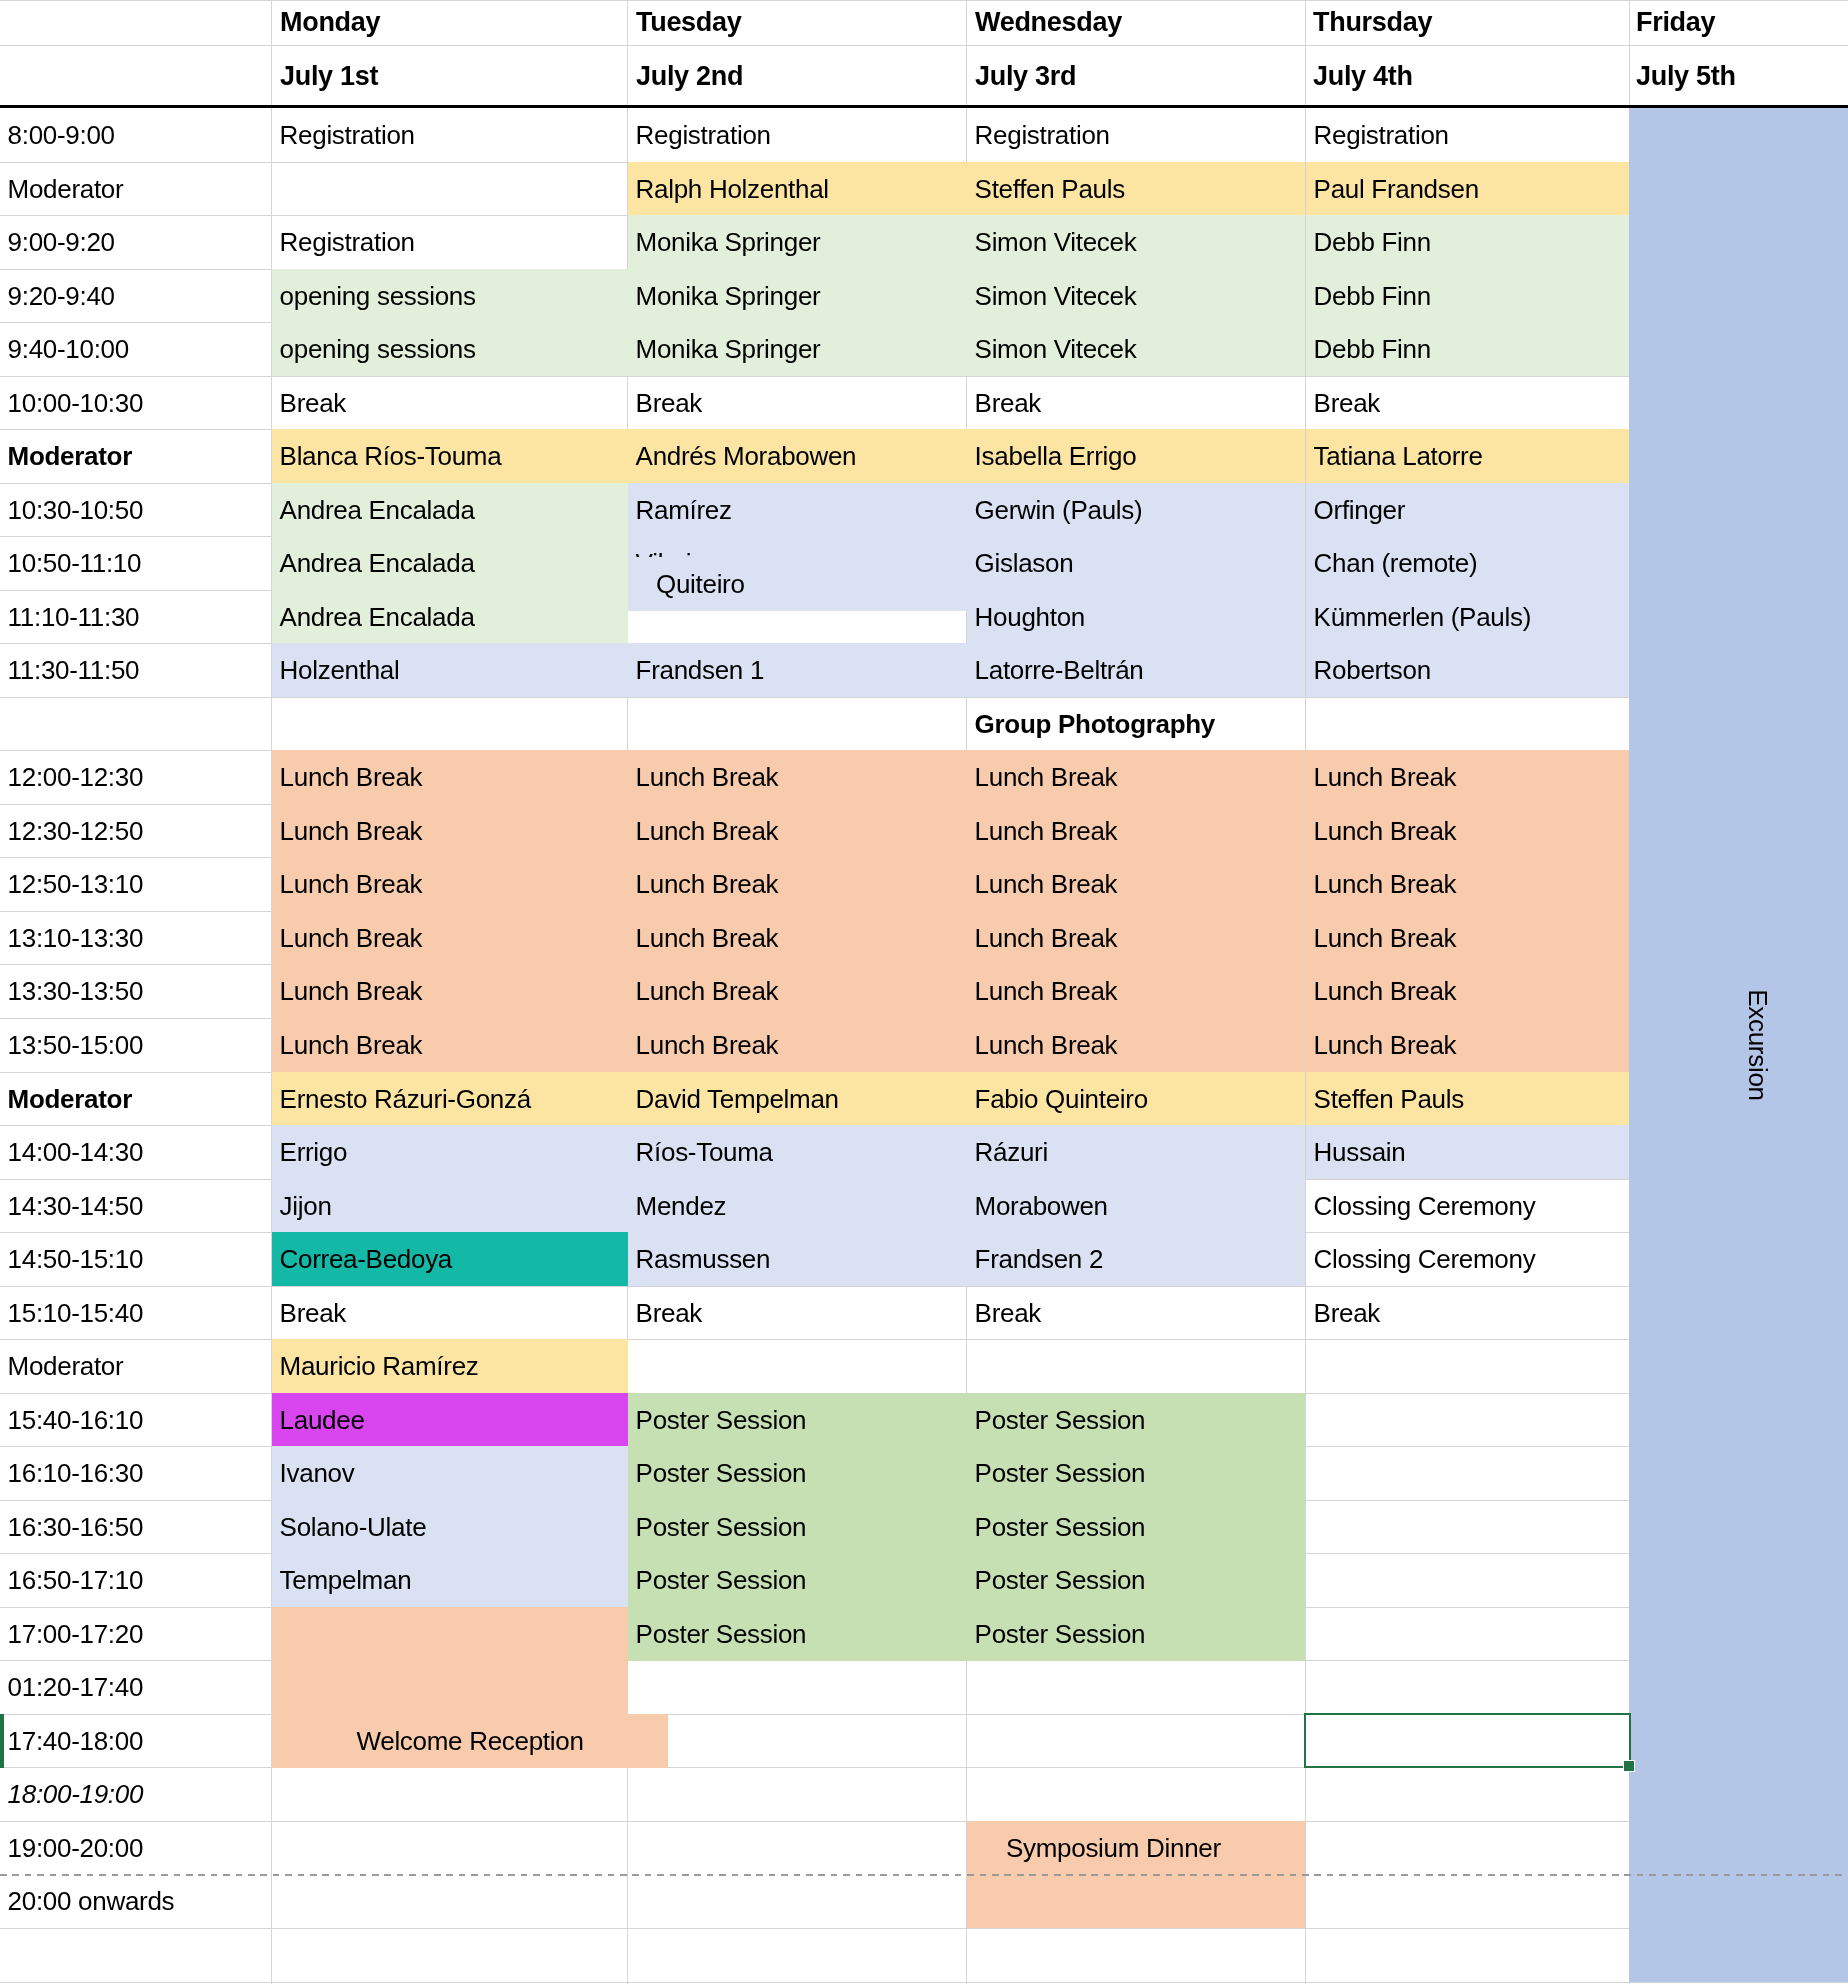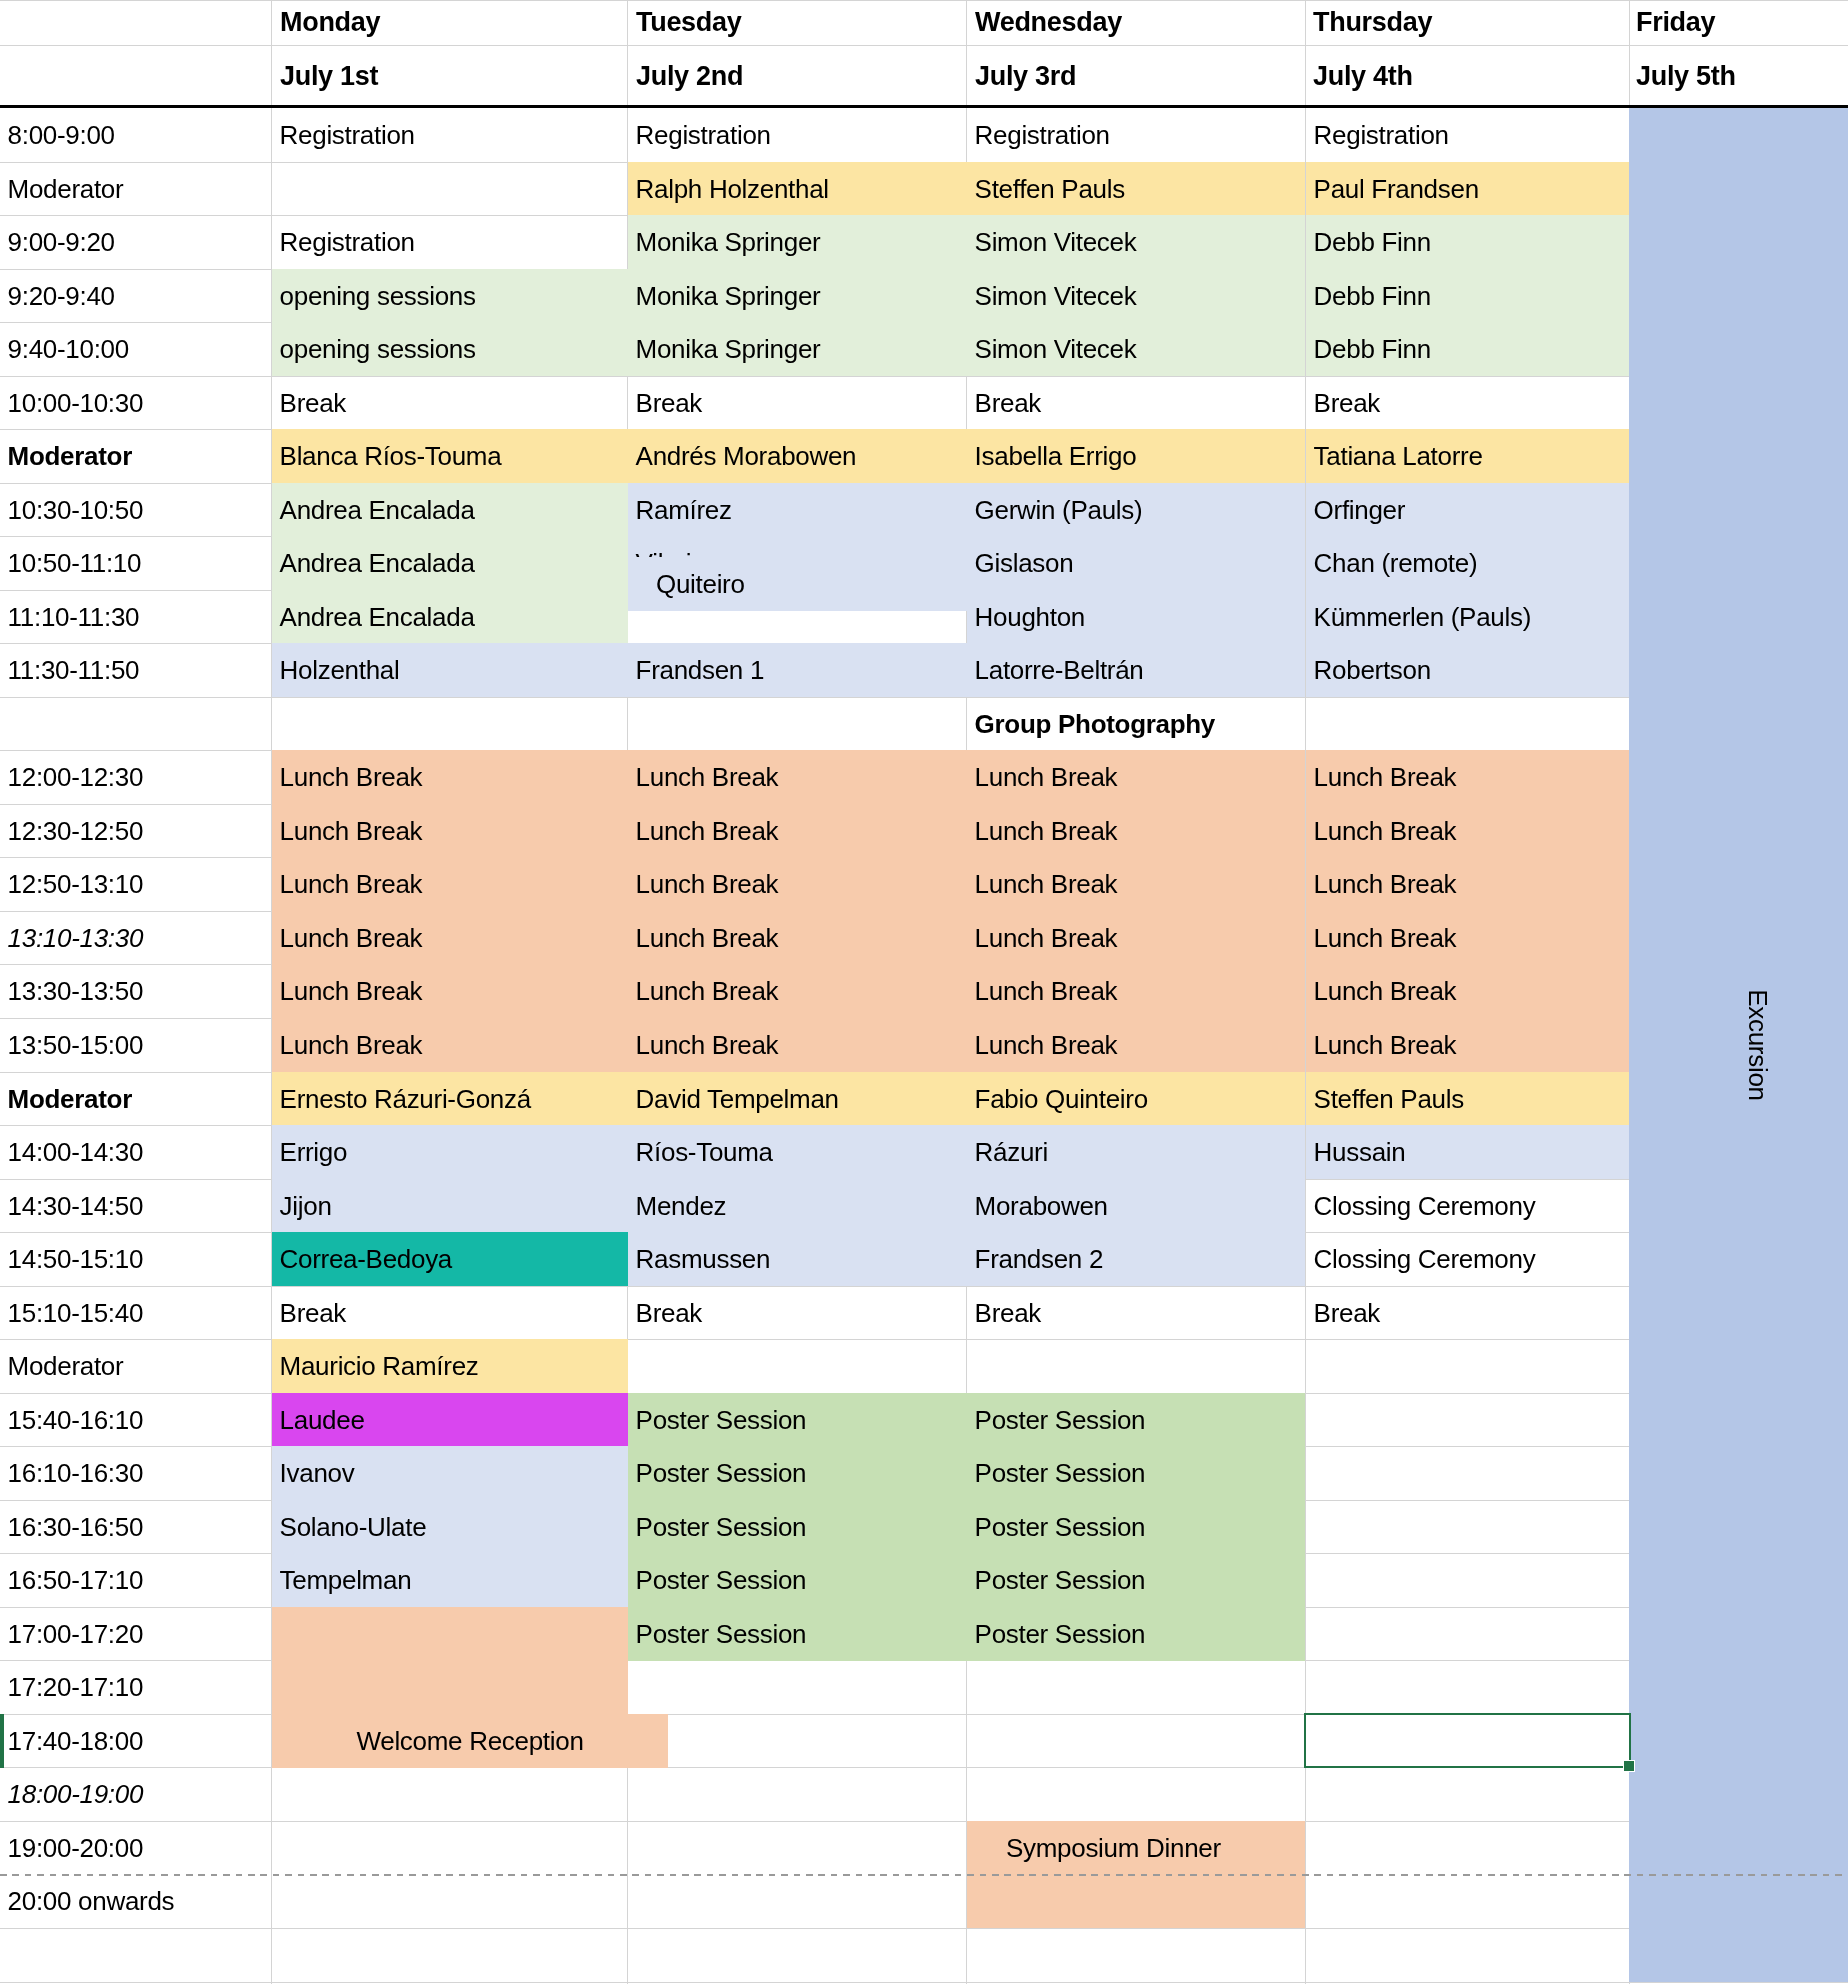--- a/index.html
+++ b/index.html
@@ -182,21 +182,21 @@
       <div class="cell" style="top: 804px; left: 0px; width: 272px;">12:30-12:50</div>
       <div class="cell" style="top: 804px; left: 272px; width: 356px; background: rgb(247, 203, 172);">Lunch Break</div>
       <div class="cell" style="top: 804px; left: 628px; width: 339px; background: rgb(247, 203, 172);">Lunch Break</div>
       <div class="cell" style="top: 804px; left: 967px; width: 338px; background: rgb(247, 203, 172);">Lunch Break</div>
       <div class="cell" style="top: 804px; left: 1306px; width: 324px; background: rgb(247, 203, 172);">Lunch Break</div>
       <div class="cell" style="top: 857px; left: 0px; width: 272px;">12:50-13:10</div>
       <div class="cell" style="top: 857px; left: 272px; width: 356px; background: rgb(247, 203, 172);">Lunch Break</div>
       <div class="cell" style="top: 857px; left: 628px; width: 339px; background: rgb(247, 203, 172);">Lunch Break</div>
       <div class="cell" style="top: 857px; left: 967px; width: 338px; background: rgb(247, 203, 172);">Lunch Break</div>
       <div class="cell" style="top: 857px; left: 1306px; width: 324px; background: rgb(247, 203, 172);">Lunch Break</div>
-      <div class="cell" style="top: 911px; left: 0px; width: 272px; font-style: italic;">13:10-13:30</div>
+      <div class="cell" style="top: 911px; left: 0px; width: 272px;">13:10-13:30</div>
       <div class="cell" style="top: 911px; left: 272px; width: 356px; background: rgb(247, 203, 172);">Lunch Break</div>
       <div class="cell" style="top: 911px; left: 628px; width: 339px; background: rgb(247, 203, 172);">Lunch Break</div>
       <div class="cell" style="top: 911px; left: 967px; width: 338px; background: rgb(247, 203, 172);">Lunch Break</div>
       <div class="cell" style="top: 911px; left: 1306px; width: 324px; background: rgb(247, 203, 172);">Lunch Break</div>
       <div class="cell" style="top: 964px; left: 0px; width: 272px;">13:30-13:50</div>
       <div class="cell" style="top: 964px; left: 272px; width: 356px; background: rgb(247, 203, 172);">Lunch Break</div>
       <div class="cell" style="top: 964px; left: 628px; width: 339px; background: rgb(247, 203, 172);">Lunch Break</div>
       <div class="cell" style="top: 964px; left: 967px; width: 338px; background: rgb(247, 203, 172);">Lunch Break</div>
       <div class="cell" style="top: 964px; left: 1306px; width: 324px; background: rgb(247, 203, 172);">Lunch Break</div>
       <div class="cell" style="top: 1018px; left: 0px; width: 272px;">13:50-15:00</div>
@@ -244,21 +244,21 @@
       <div class="cell" style="top: 1500px; left: 628px; width: 339px; background: rgb(198, 224, 180);">Poster Session</div>
       <div class="cell" style="top: 1500px; left: 967px; width: 338px; background: rgb(198, 224, 180);">Poster Session</div>
       <div class="cell" style="top: 1553px; left: 0px; width: 272px;">16:50-17:10</div>
       <div class="cell" style="top: 1553px; left: 272px; width: 356px; background: rgb(217, 225, 242);">Tempelman</div>
       <div class="cell" style="top: 1553px; left: 628px; width: 339px; background: rgb(198, 224, 180);">Poster Session</div>
       <div class="cell" style="top: 1553px; left: 967px; width: 338px; background: rgb(198, 224, 180);">Poster Session</div>
       <div class="cell" style="top: 1607px; left: 0px; width: 272px;">17:00-17:20</div>
       <div class="cell" style="top: 1607px; left: 272px; width: 356px; background: rgb(247, 203, 172);"></div>
       <div class="cell" style="top: 1607px; left: 628px; width: 339px; background: rgb(198, 224, 180);">Poster Session</div>
       <div class="cell" style="top: 1607px; left: 967px; width: 338px; background: rgb(198, 224, 180);">Poster Session</div>
-      <div class="cell" style="top: 1660px; left: 0px; width: 272px;">17:20-17:10</div>
+      <div class="cell" style="top: 1660px; left: 0px; width: 272px;">01:20-17:40</div>
       <div class="cell" style="top: 1660px; left: 272px; width: 356px; background: rgb(247, 203, 172);"></div>
       <div class="cell" style="top: 1714px; left: 0px; width: 272px;">17:40-18:00</div>
       <div class="cell ctr" style="top: 1714px; left: 272px; width: 396px; background: rgb(247, 203, 172);">Welcome Reception</div>
       <div class="cell" style="top: 1767px; left: 0px; width: 272px; font-style: italic;">18:00-19:00</div>
       <div class="cell" style="top: 1821px; left: 0px; width: 272px;">19:00-20:00</div>
       <div class="cell" style="top: 1821px; left: 967px; width: 338px; background: rgb(247, 203, 172); padding-left: 39px;">Symposium Dinner</div>
       <div class="cell" style="top: 1874px; left: 0px; width: 272px;">20:00 onwards</div>
       <div class="cell" style="top: 1874px; left: 967px; width: 338px; background: rgb(247, 203, 172);"></div>
     </div>
 

